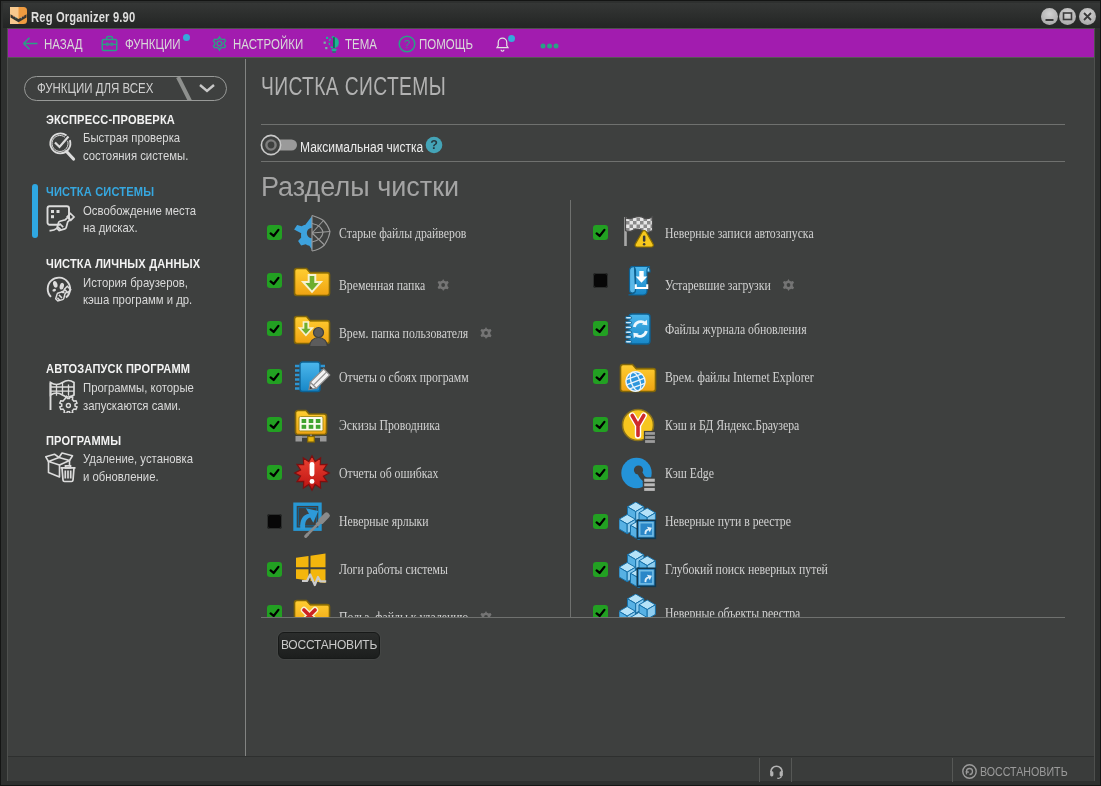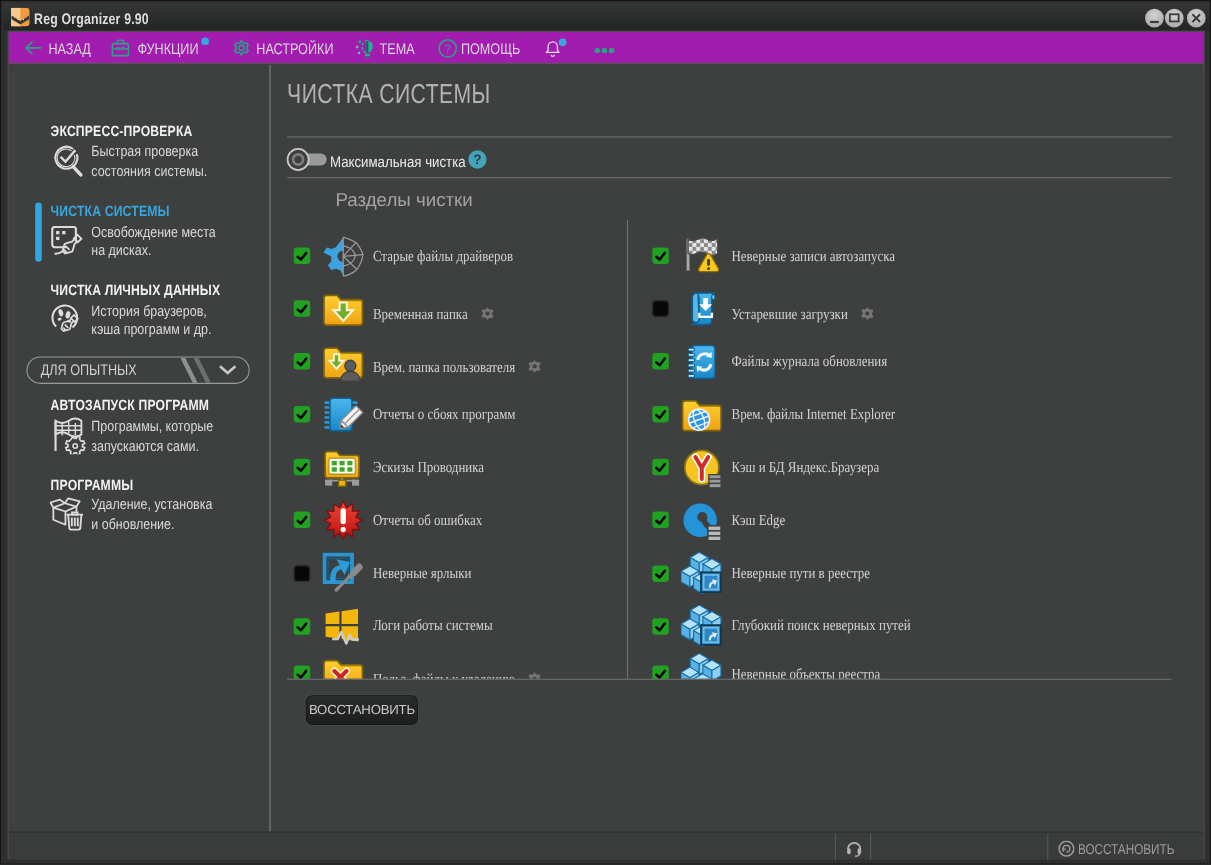--- a/index.html
+++ b/index.html
@@ -27,21 +27,21 @@
   .sb-btn b { font-weight:normal; transform:scaleX(0.82); transform-origin:0 50%; white-space:nowrap; }
   .sb-item-title { position:absolute; left:38px; font-size:13.5px; font-weight:bold; color:#f2f2f2; letter-spacing:0.2px; transform:scaleX(0.82); transform-origin:0 50%; white-space:nowrap; }
   .sb-item-title.sel { color:#36a7df; }
   .sb-sub { position:absolute; left:75px; font-size:13.5px; color:#d9d9d9; line-height:17.5px; transform:scaleX(0.84); transform-origin:0 0; white-space:nowrap; }
   .sb-icon { position:absolute; left:37px; width:34px; height:34px; }
   #selbar { position:absolute; left:24px; top:125px; width:6px; height:54px; border-radius:3px; background:#2fa7e1; }
   
   .hr { position:absolute; left:15px; width:804px; height:1px; background:#6f716f; }
   h1 { position:absolute; left:15px; top:13px; font-size:25px; font-weight:400; color:#b2b2b2; letter-spacing:0.5px; transform:scaleX(0.77); transform-origin:0 0; white-space:nowrap; }
   #subtitle { position:absolute; left:14px; top:42px; font-size:13px; letter-spacing:-0.22px; color:#c8c8c8; }
-  #secthead { position:absolute; left:15px; top:113px; font-size:17px; font-weight:400; color:#a4a4a4;margin-left:44px; }
+  #secthead { position:absolute; left:15px; top:113px; font-size:27px; font-weight:400; color:#a4a4a4; }
   
   #toggle { position:absolute; left:14px; top:75px; }
   #toggle-label { position:absolute; left:54px; top:80px; font-size:14px; color:#ececec; transform:scaleX(0.86); transform-origin:0 0; white-space:nowrap; }
   #help-q { position:absolute; left:178.5px; top:77px; }
   
   .row { position:absolute; height:48px; }
   .cb { position:absolute; top:16.5px; width:15px; height:15px; border-radius:3px; background:#22a022; }
   .cb svg { position:absolute; left:1px; top:1px; }
   .cb.off { background:#070707; box-shadow:inset 0 0 0 1px #2c2e2d; }
   .rico { position:absolute; top:5px; width:38px; height:38px; }
@@ -129,20 +129,27 @@
       </svg>
       <circle-dot style="position:absolute;left:500px;top:5.5px;width:7px;height:7px;border-radius:50%;background:#35aadc"></circle-dot>
       <svg style="position:absolute;left:532px;top:13.5px" width="19" height="6" viewBox="0 0 19 6">
           <circle cx="3" cy="3" r="2.5" fill="#2aa185"></circle>
           <circle cx="9.5" cy="3" r="2.5" fill="#2aa185"></circle>
           <circle cx="16" cy="3" r="2.5" fill="#2aa185"></circle>
         </svg>
     </div>
     <div id="main">
       <div id="sidebar">
+        <div class="sb-btn" style="top:16.5px">
+            <b>ФУНКЦИИ ДЛЯ ВСЕХ</b>
+          <svg style="position:absolute;right:0;top:0" width="70" height="24" viewBox="0 0 70 24">
+            <path d="M22 0 L34 24" stroke="#8e908e" stroke-width="4"></path>
+            <path d="M44 8 l7 6 l7 -6" fill="none" stroke="#c8c8c8" stroke-width="2.4"></path>
+          </svg>
+        </div>
         <div class="sb-item-title" style="top:53px">ЭКСПРЕСС-ПРОВЕРКА</div>
         <svg class="sb-icon" style="top:71px" viewBox="0 0 34 34">
           <path d="M21.5,5.5 a10,10 0 1 0 3.3,4.6" fill="none" stroke="#dcdcdc" stroke-width="1.9"></path>
           <path d="M20,7.2 a8,8 0 1 0 2.6,3.7" fill="none" stroke="#dcdcdc" stroke-width="1"></path>
           <path d="M21.5 21.5 l7 7.5" stroke="#dcdcdc" stroke-width="3.2" stroke-linecap="round"></path>
           <path d="M10 12.5 l4.5 4.5 l9 -10.5" fill="none" stroke="#dcdcdc" stroke-width="2.2"></path>
         </svg>
         <div class="sb-sub" style="top:70px">Быстрая проверка<br>состояния системы.</div>
 
         <div id="selbar"></div>
@@ -169,28 +176,20 @@
           <ellipse cx="16.8" cy="13.2" rx="2.1" ry="3.4" fill="#dcdcdc" transform="rotate(14 16.8 13.2)"></ellipse>
           <ellipse cx="17.9" cy="19" rx="1.8" ry="1.3" fill="#dcdcdc" transform="rotate(14 17.9 19)"></ellipse>
           <g fill="none" stroke="#dcdcdc" stroke-width="1.5">
             <path d="M22.3,13.3 l3.4,3.4 l-2.9,2.9 l-3.4,-3.4 z"></path>
             <path d="M19.8,16.8 l-1.9,1.9 l-4.6,1.2 a1.7,1.7 0 0 0 -1.2,1.2 l-1.4,4.8 l2.1,2.1 l4.8,-1.4 a1.7,1.7 0 0 0 1.2,-1.2 l1.2,-4.6 l1.9,-1.9"></path>
             <path d="M13.9,21.9 l3.1,3.1 M12.4,24.8 l2.7,2.7"></path>
           </g>
         </svg>
         <div class="sb-sub" style="top:214.5px">История браузеров,<br>кэша программ и др.</div>
 
-        <div class="sb-btn" style="top:264.5px">
-            <b>ДЛЯ ОПЫТНЫХ</b>
-          <svg style="position:absolute;right:0;top:0" width="80" height="24" viewBox="0 0 80 24">
-            <path d="M20 0 L32 24" stroke="#8e908e" stroke-width="4"></path>
-            <path d="M32 0 L44 24" stroke="#6f716f" stroke-width="4"></path>
-            <path d="M54 8 l7 6 l7 -6" fill="none" stroke="#c8c8c8" stroke-width="2.4"></path>
-          </svg>
-        </div>
         <div class="sb-item-title" style="top:302px">АВТОЗАПУСК ПРОГРАММ</div>
         <svg class="sb-icon" style="top:320px" viewBox="0 0 34 34">
           <path d="M5.5 3.5 q6 4 12 0 q6 -4 11.5 0 v12.5 q-5.5 4 -11.5 0 q-6 -4 -12 0 z" fill="none" stroke="#dcdcdc" stroke-width="1.7"></path>
           <path d="M11.5 5.8 v11 M17.5 3.5 v11.7 M23.5 5.5 v11.3" stroke="#dcdcdc" stroke-width="1.3"></path>
           <path d="M5.5 8 h23.5 M5.5 12.2 h23.5" stroke="#dcdcdc" stroke-width="1.3"></path>
           <path d="M5.5 3.5 V31" stroke="#dcdcdc" stroke-width="1.9"></path>
           <path d="M21.5,17.5 l0.9,2 a5.5,5.5 0 0 1 2,0 l0.9,-2 l2.4,1 l-0.3,2.2 a5.5,5.5 0 0 1 1.4,1.4 l2.2,-0.3 l1,2.4 l-2,0.9 a5.5,5.5 0 0 1 0,2 l2,0.9 l-1,2.4 l-2.2,-0.3 a5.5,5.5 0 0 1 -1.4,1.4 l0.3,2.2 l-2.4,1 l-0.9,-2 a5.5,5.5 0 0 1 -2,0 l-0.9,2 l-2.4,-1 l0.3,-2.2 a5.5,5.5 0 0 1 -1.4,-1.4 l-2.2,0.3 l-1,-2.4 l2,-0.9 a5.5,5.5 0 0 1 0,-2 l-2,-0.9 l1,-2.4 l2.2,0.3 a5.5,5.5 0 0 1 1.4,-1.4 z" fill="none" stroke="#dcdcdc" stroke-width="1.5"></path>
           <circle cx="23.4" cy="26.5" r="2" fill="none" stroke="#dcdcdc" stroke-width="1.4"></circle>
         </svg>
         <div class="sb-sub" style="top:320px">Программы, которые<br>запускаются сами.</div>

